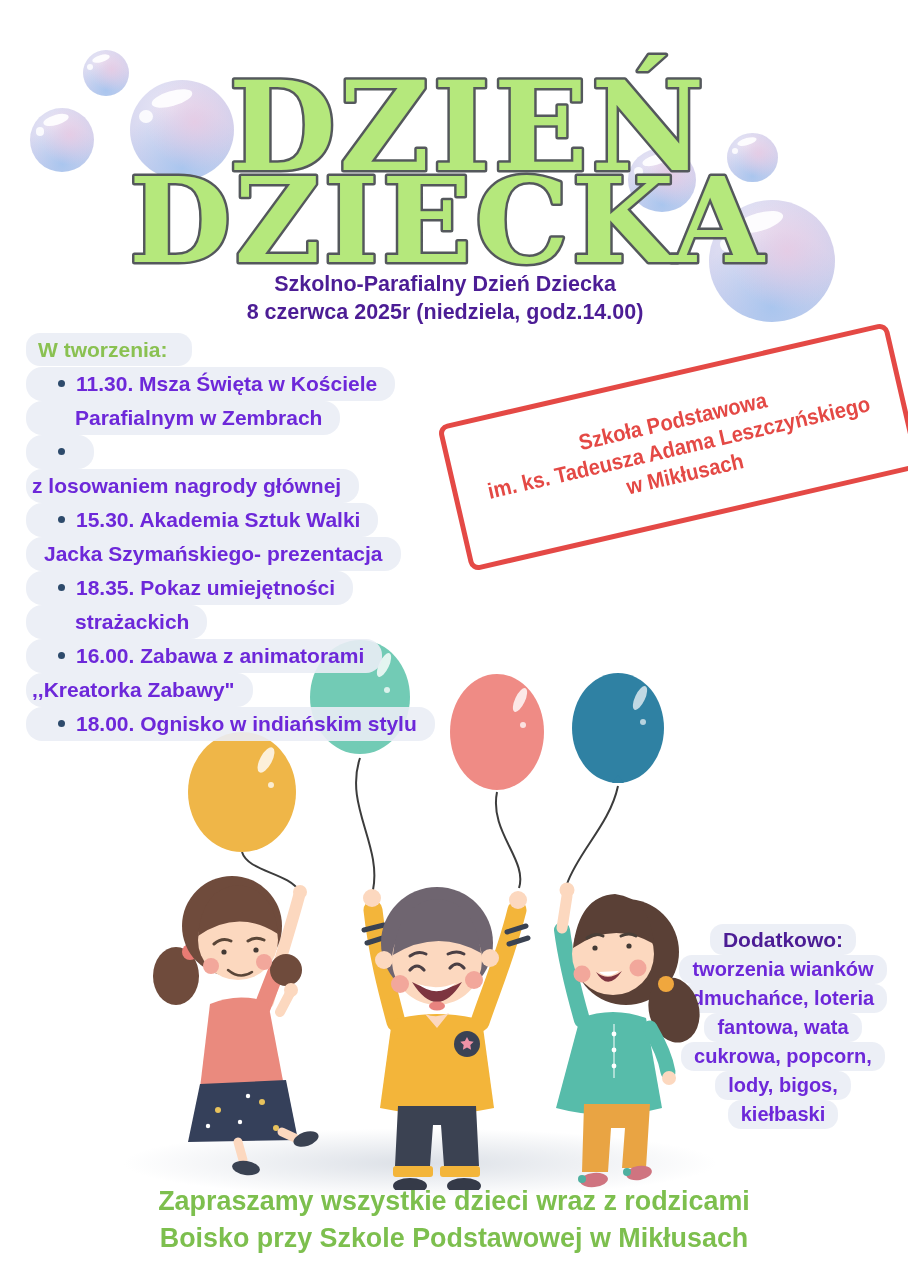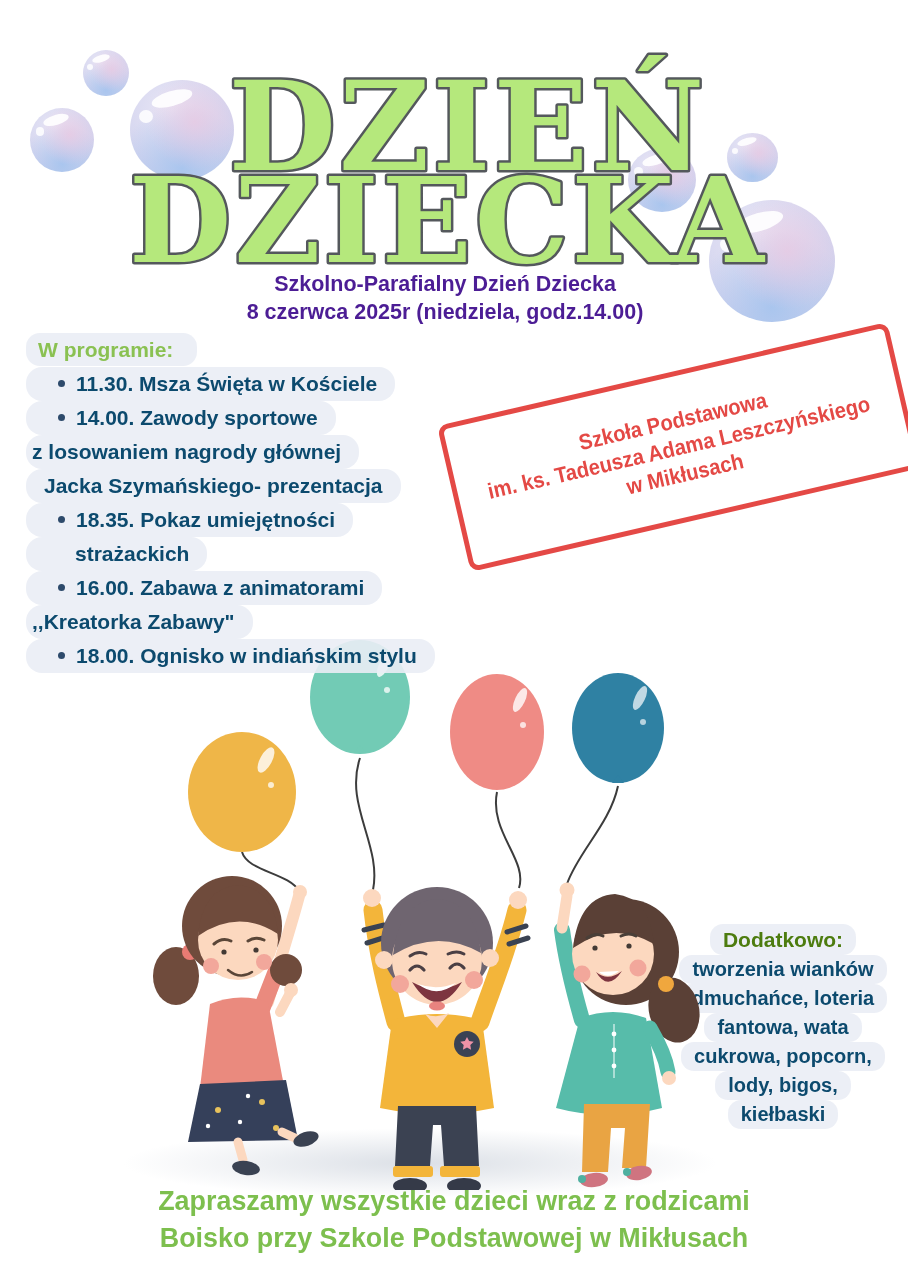--- a/index.html
+++ b/index.html
@@ -35,21 +35,21 @@
   
   .subtitle{
     position:absolute;left:0;top:271px;width:890px;text-align:center;
     color:#4c1d95;font-weight:bold;font-size:21.5px;line-height:27.5px;
   }
   
   .program{position:absolute;left:26px;top:333px;z-index:3;}
   .p-row{height:34px;white-space:nowrap;}
   .pill{
     display:inline-block;background:rgba(234,237,245,.9);border-radius:16px;
-    font-size:21px;font-weight:bold;color:#0c4a6e;line-height:34px;
+    font-size:21px;font-weight:bold;color:#6d28d9;line-height:34px;
     padding:0 18px 0 6px;
   }
   .pill .dot{
     display:inline-block;width:7px;height:7px;border-radius:50%;
     background:#2d4a6b;vertical-align:4px;margin:0 11px 0 0;
   }
   .pill.b{padding-left:32px;}
   .pill.i2{padding-left:49px;}
   .pill.i1{padding-left:18px;}
   .pill.i0{padding-left:6px;}
@@ -67,21 +67,21 @@
   }
   .stamp-inner{
     transform:scaleX(.92);text-align:center;color:#e23a36;font-weight:bold;
     font-size:22px;line-height:27px;white-space:nowrap;
   }
   
   .extras{position:absolute;left:660px;top:924px;width:246px;text-align:center;z-index:1;}
   .x-row{height:29px;white-space:nowrap;}
   .x-row .pill{font-size:20px;line-height:29px;border-radius:13px;padding:0 13px;}
   .x-row.head{height:31px;}
-  .x-row.head .pill{color:#4d7c0f;font-size:21px;line-height:31px;}
+  .x-row.head .pill{color:#4c1d95;font-size:21px;line-height:31px;}
   
   #kids-svg{position:absolute;left:90px;top:620px;width:620px;height:570px;z-index:2;}
   .ground-shadow{
     position:absolute;left:120px;top:1128px;width:600px;height:70px;z-index:0;
     background:radial-gradient(ellipse at 50% 50%, rgba(190,198,210,.55), rgba(190,198,210,0) 70%);
   }
   
   .footer{
     position:absolute;left:0;top:1182px;width:908px;text-align:center;z-index:4;
     color:#7dbf4e;font-weight:bold;font-size:28px;line-height:37px;
@@ -104,24 +104,26 @@
 </svg>
 
 <div class="subtitle">
   <div>Szkolno-Parafialny Dzień Dziecka</div>
   <div>8 czerwca 2025r (niedziela, godz.14.00)</div>
 </div>
 
 <div class="ground-shadow"></div>
 
 <div class="program">
-  <div class="p-row head"><span class="pill">W programie:</span></div>
+  <div class="p-row head"><span class="pill">W tworzenia:</span></div>
   <div class="p-row"><span class="pill b"><span class="dot"></span><span>11.30. Msza Święta w Kościele</span></span></div>
-  <div class="p-row"><span class="pill b"><span class="dot"></span><span>14.00. Zawody sportowe</span></span></div>
+  <div class="p-row"><span class="pill i2"><span>Parafialnym w Zembrach</span></span></div>
+  <div class="p-row"><span class="pill b"><span class="dot"></span></span></div>
   <div class="p-row"><span class="pill i0"><span>z losowaniem nagrody głównej</span></span></div>
+  <div class="p-row"><span class="pill b"><span class="dot"></span><span>15.30. Akademia Sztuk Walki</span></span></div>
   <div class="p-row"><span class="pill i1"><span>Jacka Szymańskiego- prezentacja</span></span></div>
   <div class="p-row"><span class="pill b"><span class="dot"></span><span>18.35. Pokaz umiejętności</span></span></div>
   <div class="p-row"><span class="pill i2"><span>strażackich</span></span></div>
   <div class="p-row"><span class="pill b"><span class="dot"></span><span>16.00. Zabawa z animatorami</span></span></div>
   <div class="p-row"><span class="pill i0"><span>,,Kreatorka Zabawy"</span></span></div>
   <div class="p-row"><span class="pill b"><span class="dot"></span><span>18.00. Ognisko w indiańskim stylu</span></span></div>
 </div>
 
 <div class="stamp">
   <div class="stamp-inner">

